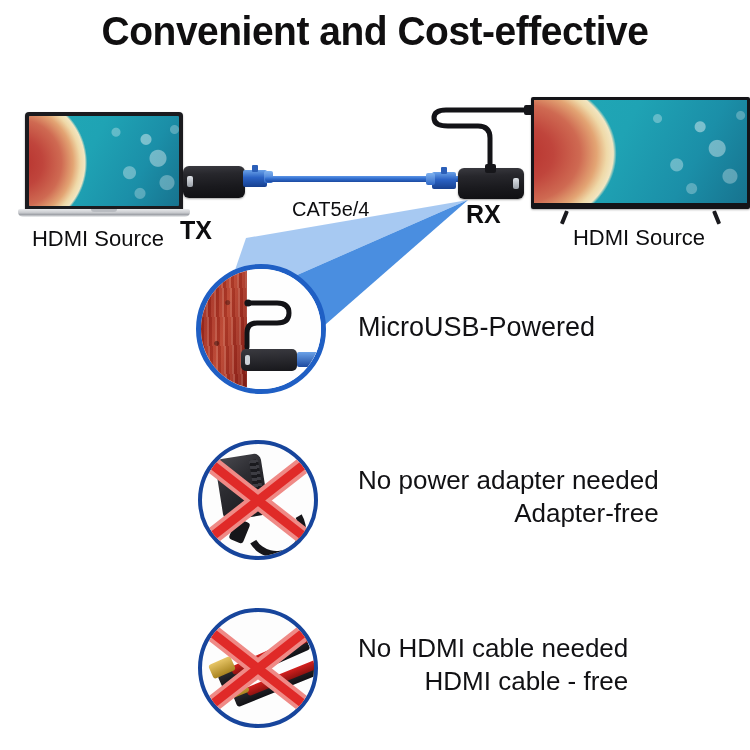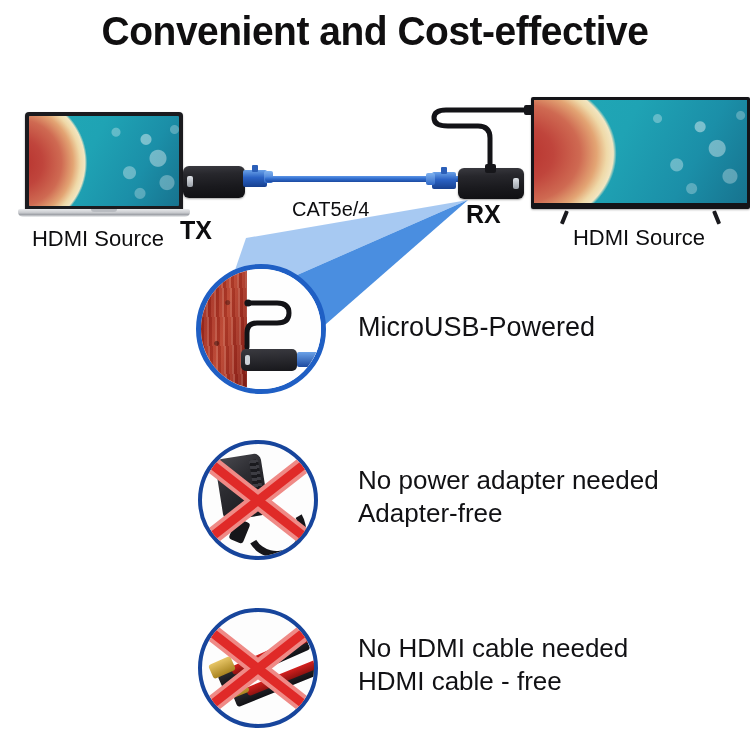--- a/index.html
+++ b/index.html
@@ -144,21 +144,21 @@
   .callout{position:absolute;}
   .circle{
     position:absolute;left:0;top:0;
     border-radius:50%;
     box-sizing:border-box;
     overflow:hidden;
   }
   .c-zoom{width:130px;height:130px;border:5px solid #1f5fc4;background:#ffffff;}
   .c-cross{width:120px;height:120px;border:4px solid #17459c;background:#fdfdfd;}
 
-  .callout-text{position:absolute;color:#111114;}
+  .callout-text{position:absolute;color:#111114;text-align:right;}
   .ct-line{white-space:nowrap;line-height:1.26;}
 
   #callout1{left:196px;top:264px;}
   #c1-text{left:162px;top:46px;font-size:27px;}
 
   #callout2{left:198px;top:440px;}
   #c2-text{left:160px;top:24px;font-size:26px;}
 
   #callout3{left:198px;top:608px;}
   #c3-text{left:160px;top:24px;font-size:26px;}

